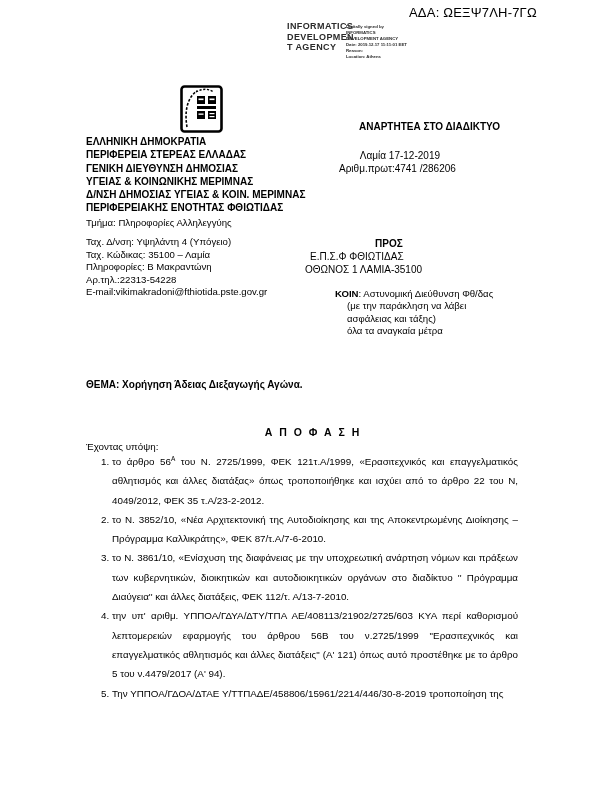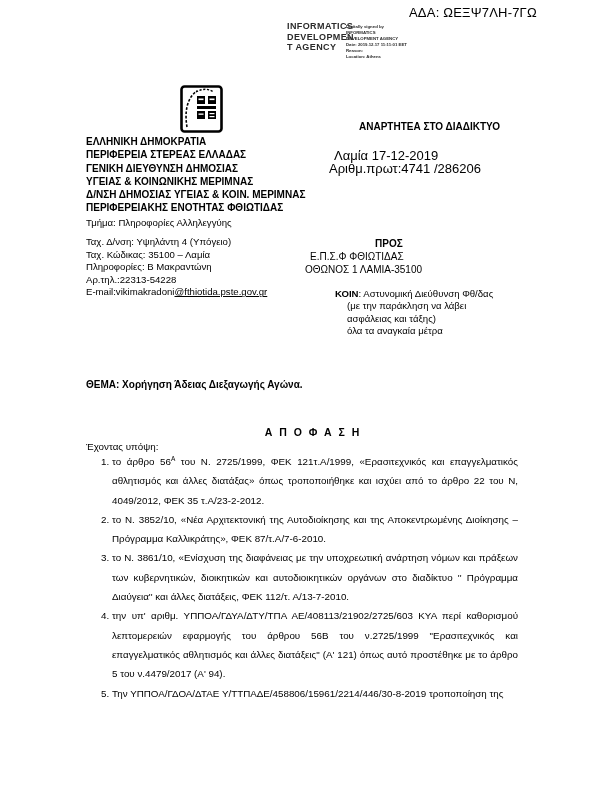--- a/index.html
+++ b/index.html
@@ -11,28 +11,28 @@
   
   .ada{left:409px;top:5px;font-size:13px;letter-spacing:0.2px;}
   
   .stamp{left:287px;top:21px;width:130px;}
   .stamp-agency{font-size:9px;line-height:10.5px;font-weight:700;color:#2b2b2b;letter-spacing:0.4px;}
   .stamp-details{position:absolute;left:59px;top:3px;width:78px;font-size:4.3px;line-height:5.9px;color:#2b2b2b;font-weight:700;}
   
   .emblem{left:180px;top:85px;width:43px;height:48px;}
   
   .anartitea{left:359px;top:121px;font-size:10px;font-weight:700;}
-  .dateblock{left:329px;top:149px;font-size:13px;line-height:13px;}
+  .dateblock{left:339px;top:149px;font-size:10px;line-height:13px;text-align:center;}
   .dateblock .pd1{padding-left:5px;}
   
   .gov{left:86px;top:135px;font-size:10px;font-weight:700;line-height:13.3px;white-space:nowrap;}
   .gov .dept{font-weight:400;font-size:9.6px;padding-top:1px;}
   
   .contact{left:86px;top:236px;font-size:9.6px;line-height:12.6px;white-space:nowrap;}
-  .contact .email-domain{text-decoration:underline;}
+  .contact .email-domain{}
   
   .pros{left:305px;top:237px;font-size:10px;line-height:13.2px;white-space:nowrap;}
   .pros .p-label{font-weight:700;padding-left:70px;}
   .pros .p2{padding-left:5px;}
   
   .koin{left:335px;top:288px;font-size:9.6px;line-height:12.4px;white-space:nowrap;}
   .koin .k-label{font-weight:700;}
   .koin .indent{padding-left:12px;}
   
   .subject{left:86px;top:379px;font-size:10px;font-weight:700;}

